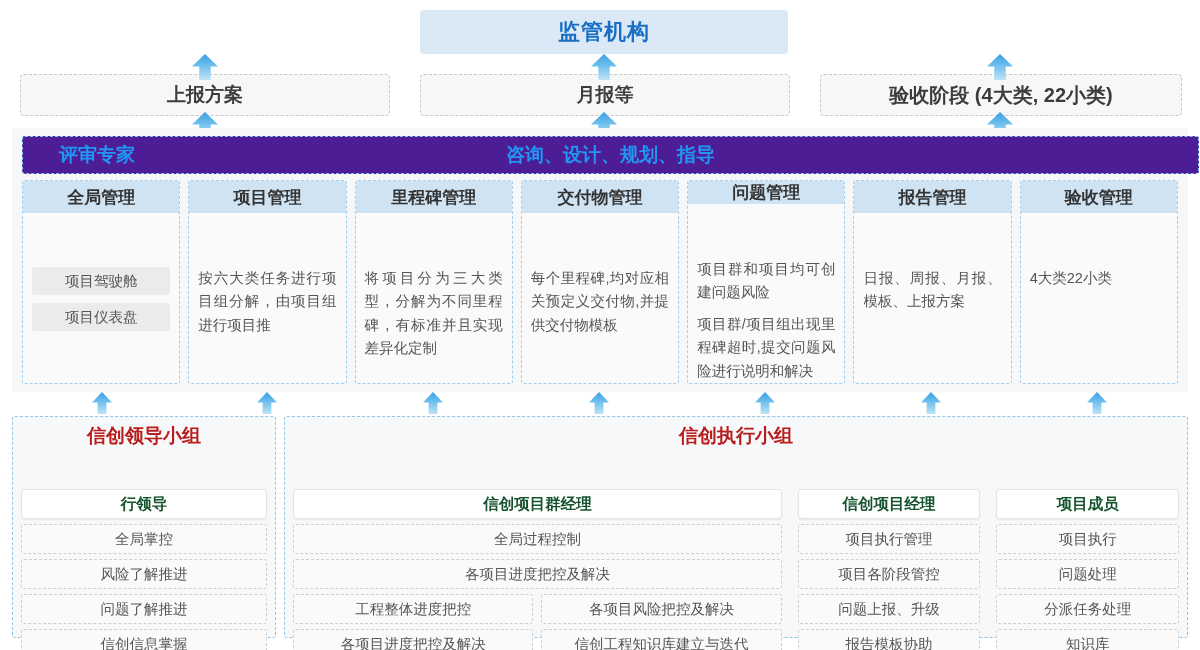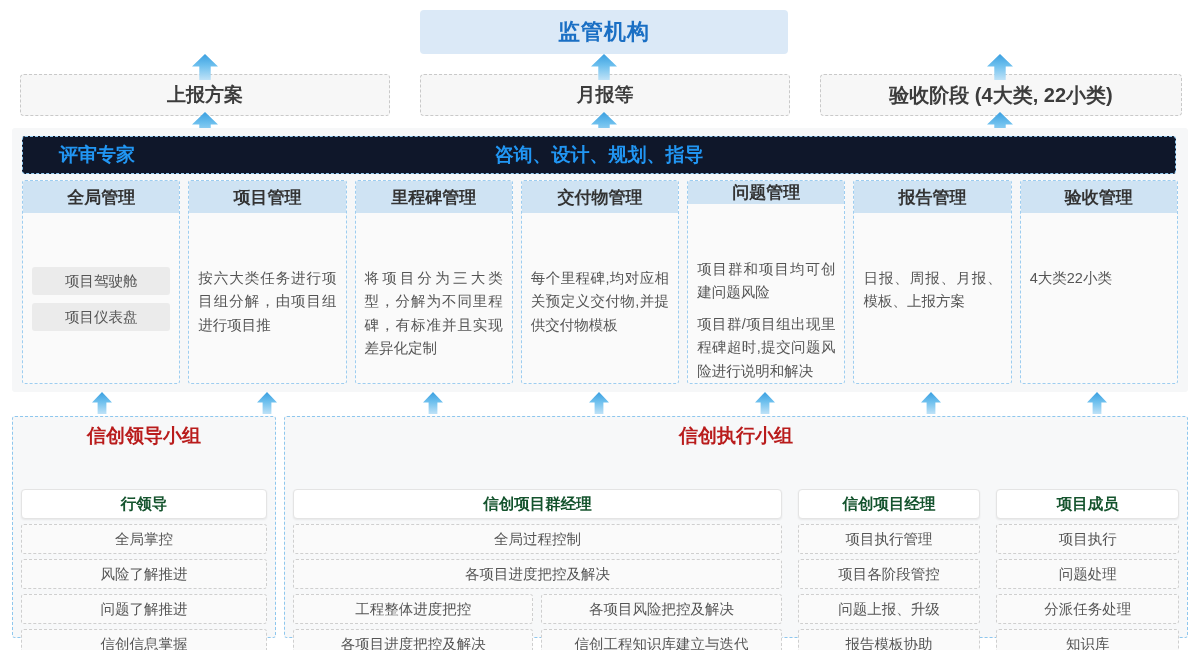--- a/index.html
+++ b/index.html
@@ -46,21 +46,21 @@
   }
   .arrow.small{width:20px;height:22px;}
 
   
   #middle-panel{
     position:absolute;left:12px;top:128px;width:1176px;height:264px;
     background:#f6f7f8;border-radius:3px;
   }
   #role-bar{
     position:absolute;left:10px;top:8px;width:1152px;height:36px;
-    border:1px dashed #8ec7ee;border-radius:3px;background:#0f172a;
+    border:1px dashed #8ec7ee;border-radius:3px;background:#4c1d95;padding-left:23px;
   }
   #role-bar .role-left{
     position:absolute;left:36px;top:0;height:36px;display:flex;align-items:center;
     color:#2196f3;font-size:19px;font-weight:bold;
   }
   #role-bar .role-right{
     position:absolute;left:0;right:0;top:0;height:36px;display:flex;align-items:center;justify-content:center;
     color:#2196f3;font-size:19px;font-weight:bold;
   }
 

